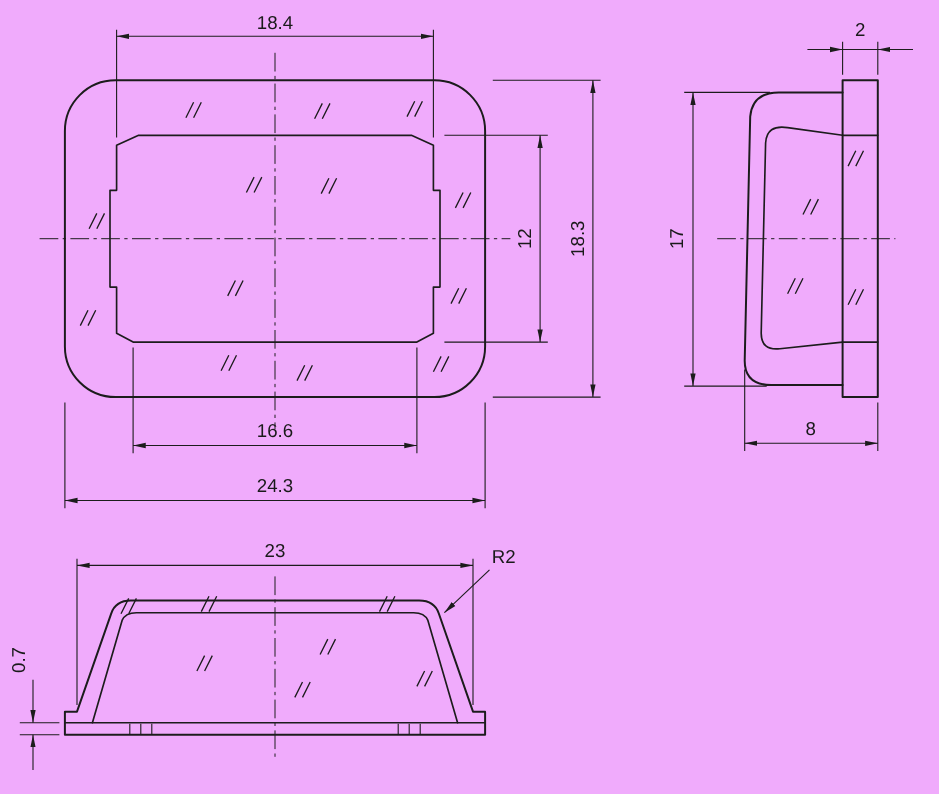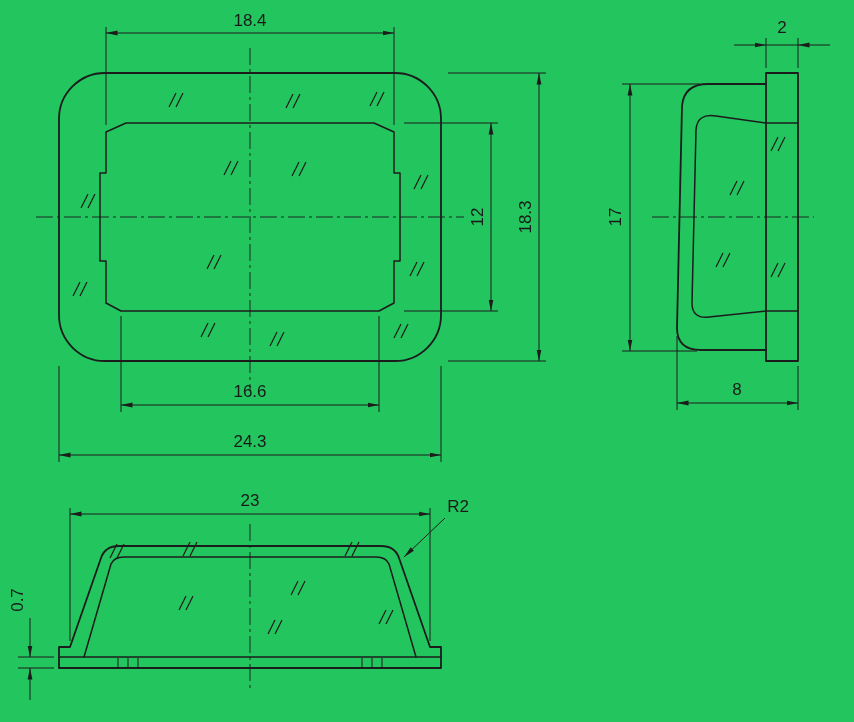--- a/index.html
+++ b/index.html
@@ -1,18 +1,18 @@
 <!DOCTYPE html>
 <html><head>
 <meta charset="utf-8">
 <style>
   * { margin:0; padding:0; box-sizing:border-box; }
   html,body { background:#ffffff; }
   body { width:854px; height:722px; font-family:"Liberation Sans",sans-serif; }
-  .sheet { position:relative; width:854px; height:722px; background:#22c55e; overflow:hidden; }
+  .sheet { position:relative; width:854px; height:722px; background:#f0abfc; overflow:hidden; }
   svg { display:block; }
   .ol  { fill:none; stroke:#1c1c1c; stroke-width:1.8; stroke-linejoin:round; stroke-linecap:round; }
   .ol2 { fill:none; stroke:#1c1c1c; stroke-width:1.5; stroke-linejoin:round; stroke-linecap:round; }
   .thin{ fill:none; stroke:#1c1c1c; stroke-width:1; }
   .center { fill:none; stroke:#1c1c1c; stroke-width:0.9; stroke-dasharray:17 4 3 4; }
   .dim { fill:none; stroke:#1c1c1c; stroke-width:1; }
   .hatch { fill:none; stroke:#1c1c1c; stroke-width:1.2; }
   .dimtext { font-family:"Liberation Sans",sans-serif; font-size:17px; fill:#1a1a1a; text-anchor:middle; }
 </style>
 </head>

